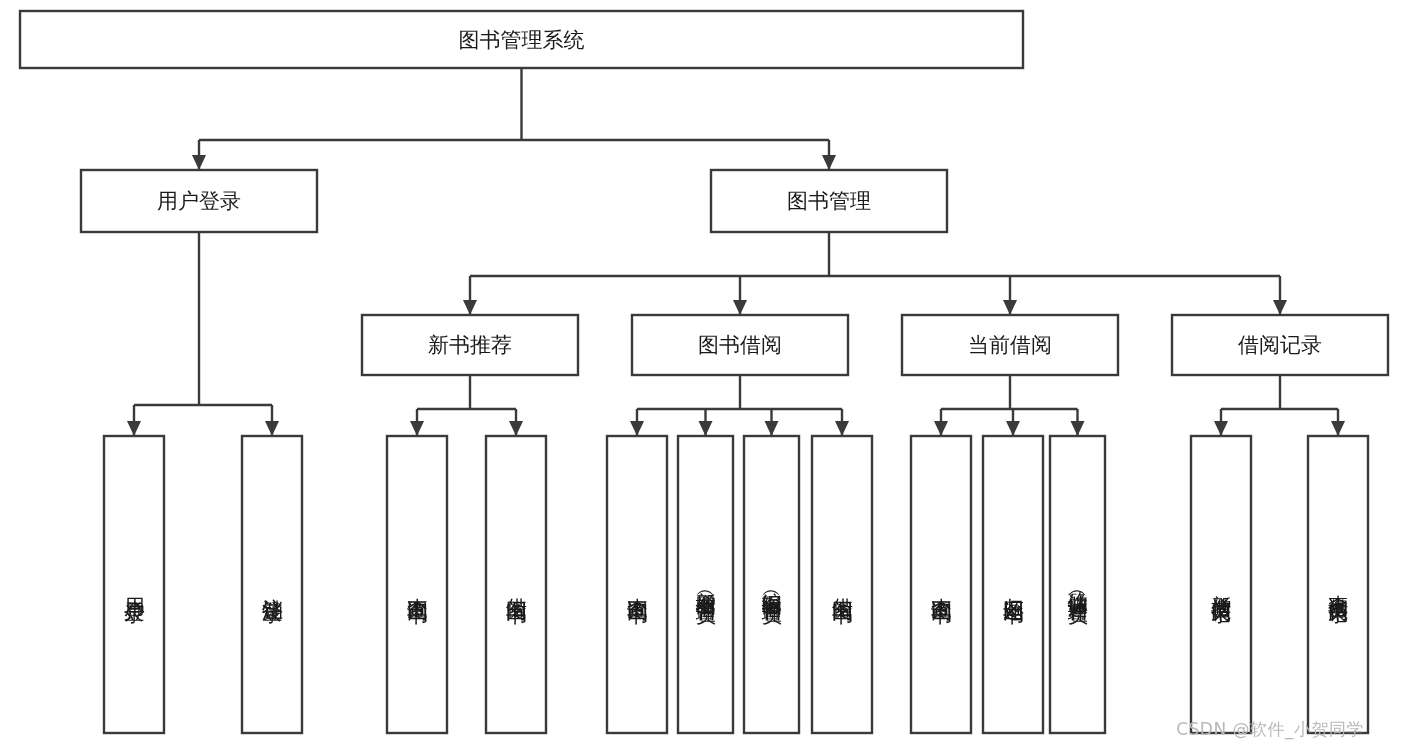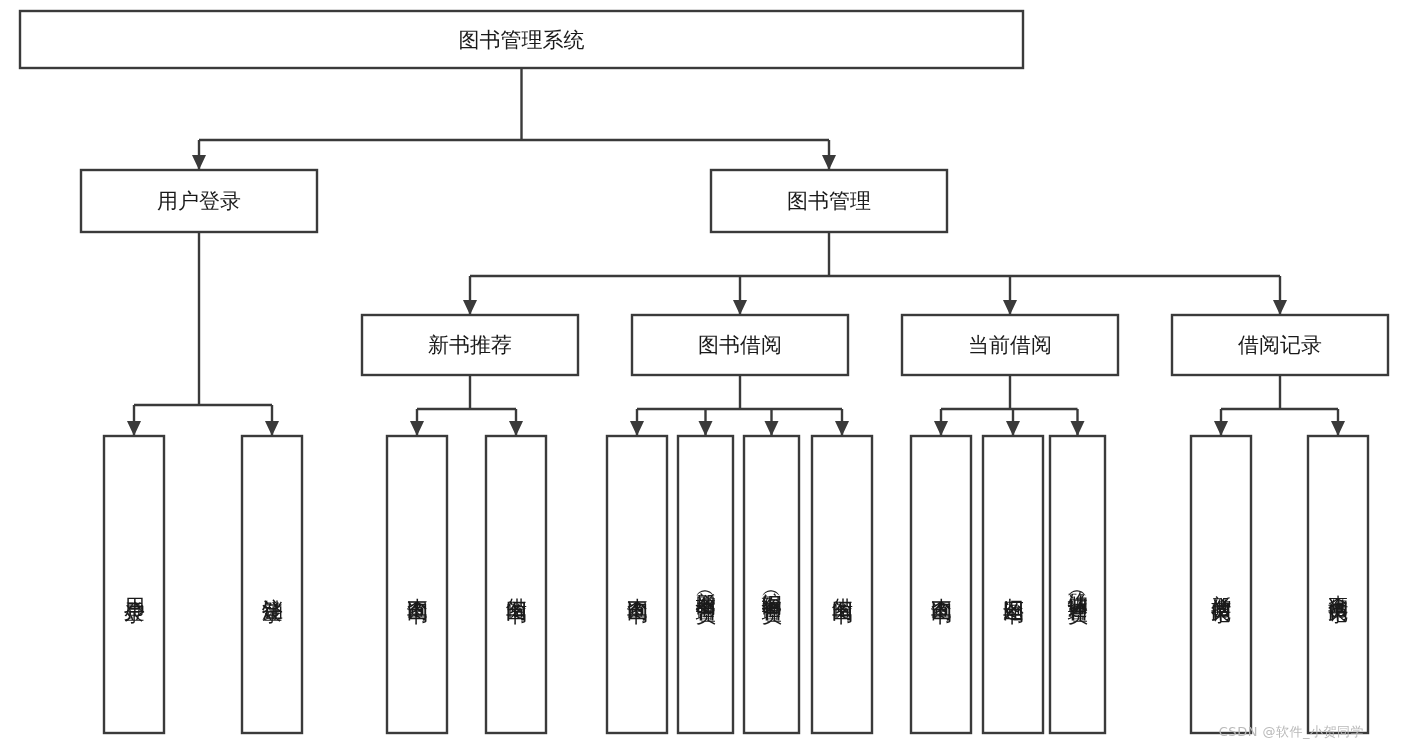--- a/index.html
+++ b/index.html
@@ -66,21 +66,21 @@
     letter-spacing: 2px;
     color: #1a1a1a;
     white-space: nowrap;
     text-align: center;
   }
   .watermark {
     position: absolute;
     right: 8px;
     bottom: 6px;
     font-family: "DejaVu Sans", "Liberation Sans", sans-serif;
-    font-size: 13px;
+    font-size: 17px;
     color: #b9b9b9;
     letter-spacing: 0.5px;
     user-select: none;
     white-space: nowrap;
   }
 </style>
 </head>
 <body>
 
 <div id="diagram-root">

